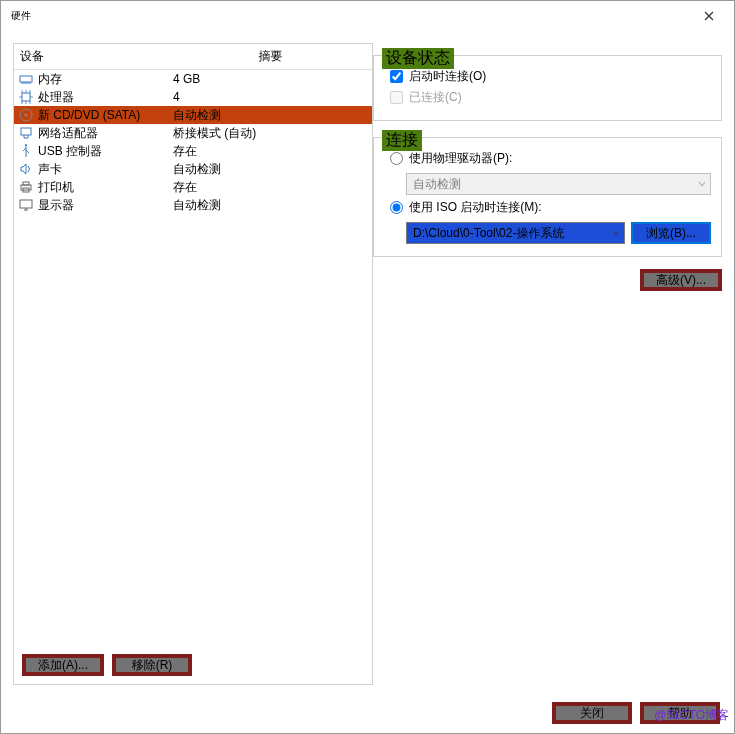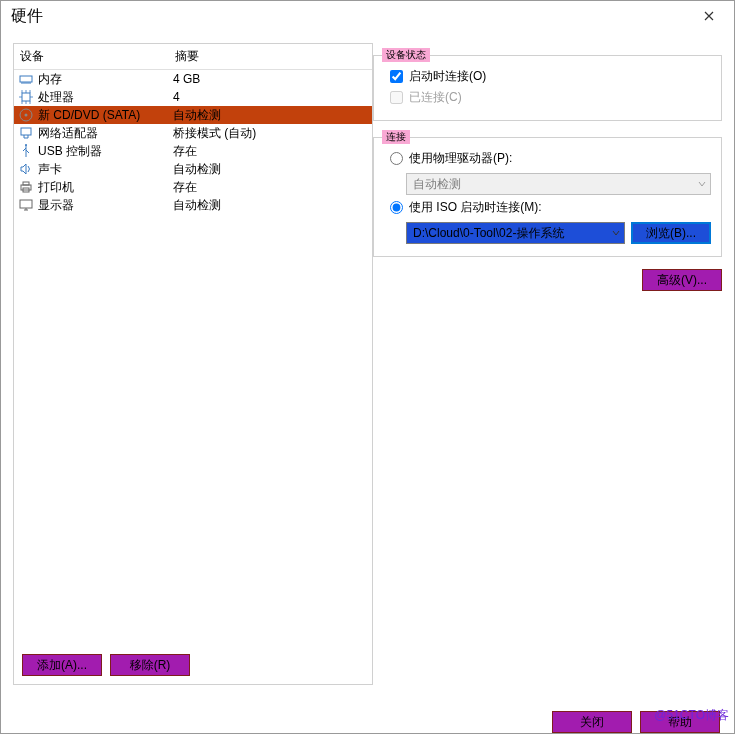--- a/index.html
+++ b/index.html
@@ -1,59 +1,59 @@
 <!DOCTYPE html>
 <html><head>
 <meta charset="utf-8">
 <style>
 * { box-sizing: border-box; font-family: "Microsoft YaHei", "Segoe UI", Tahoma, sans-serif; font-size: 12px; }
 body { margin: 0; background: #fff; width: 735px; height: 734px; position: relative; overflow: hidden; }
 
 .window { width: 735px; height: 734px; border: 1px solid #999; background: #fff; display: flex; flex-direction: column; }
 .titlebar { height: 30px; display: flex; align-items: center; justify-content: space-between; padding: 0 10px; }
-.titlebar .title { font-size: 16px; }
+.titlebar .title { font-size: 10px; }
 .titlebar .close { width: 30px; height: 26px; display:flex; align-items:center; justify-content:center; cursor:pointer; }
 .titlebar .close svg { width:10px; height:10px; }
 
 .content { flex: 1; display: flex; padding: 12px 12px 8px 12px; }
 
 .left-panel { width: 360px; border: 1px solid #d0d0d0; display: flex; flex-direction: column; }
 .list-header { display: flex; border-bottom: 1px solid #e0e0e0; }
 .list-header .col { padding: 4px 6px; color: #000; }
 .col-dev { width: 155px; }
-.col-sum { flex: 1; }
+.col-sum { flex: 1; text-align: center; }
 
 .list-body { flex: 1; overflow: auto; }
 .row { display: flex; align-items: center; height: 18px; padding: 0 4px; }
 .row.selected { background: #c2410c; }
 .row .icon { width: 16px; height: 16px; margin-right: 4px; display:flex; align-items:center; justify-content:center; }
 .row .icon svg { width:14px; height:14px; }
 .row .dev { width: 135px; }
 .row .sum { flex: 1; }
 
 .left-buttons { display:flex; justify-content:flex-start; gap:8px; padding:8px; }
-.btn { min-width: 80px; height: 22px; border: 1px solid #7f1d1d; background: #a21caf; padding: 0 12px; display:inline-flex; align-items:center; justify-content:center; cursor:pointer; }
+.btn { min-width: 80px; height: 22px; border: 4px solid #7f1d1d; background: #737373; padding: 0 12px; display:inline-flex; align-items:center; justify-content:center; cursor:pointer; }
 .btn.primary { border: 2px solid #0078d7; background:#1d4ed8; }
 
 .right-panel { flex: 1; display:flex; flex-direction:column; gap:8px; padding-top:4px; }
 .group { border: 1px solid #d0d0d0; padding: 8px 10px 10px 10px; position: relative; margin-top:8px; }
-.group > .legend { position:absolute; top:-8px; left:8px; background:#f9a8d4; padding:0 4px; font-size:10px; }
+.group > .legend { position:absolute; top:-8px; left:8px; background:#4d7c0f; padding:0 4px; font-size:16px; }
 .checkbox-row, .radio-row { display:flex; align-items:center; gap:6px; margin:4px 0 4px 6px; }
 .checkbox-row input, .radio-row input { margin:0; }
 .checkbox-row.disabled { color:#a0a0a0; }
 
 .iso-row { display:flex; gap:6px; margin:6px 0 2px 22px; }
 .dropdown { flex:1; height:22px; border:1px solid #7a7a7a; background:#1d4ed8; display:flex; align-items:center; padding:0 18px 0 6px; position:relative; }
 .dropdown.disabled { background:#f0f0f0; color:#808080; border-color:#c0c0c0; }
 .dropdown .chev { position:absolute; right:4px; top:50%; transform:translateY(-50%); }
 .dropdown .chev svg { width:8px; height:8px; }
 
 .adv-row { display:flex; justify-content:flex-end; margin-top:4px; }
 
-.footer { height: 40px; display:flex; align-items:flex-end; justify-content:flex-end; gap:8px; padding-right:14px; border-top:0; }
+.footer { height: 40px; display:flex; align-items:center; justify-content:flex-end; gap:8px; padding-right:14px; border-top:0; }
 
 .watermark { position:absolute; right:6px; bottom:10px; color:#6d28d9; font-size:12px; pointer-events:none; }
 </style>
 </head>
 <body>
 
 <div class="window">
   <div class="titlebar">
     <span class="title">硬件</span>
     <div class="close">

